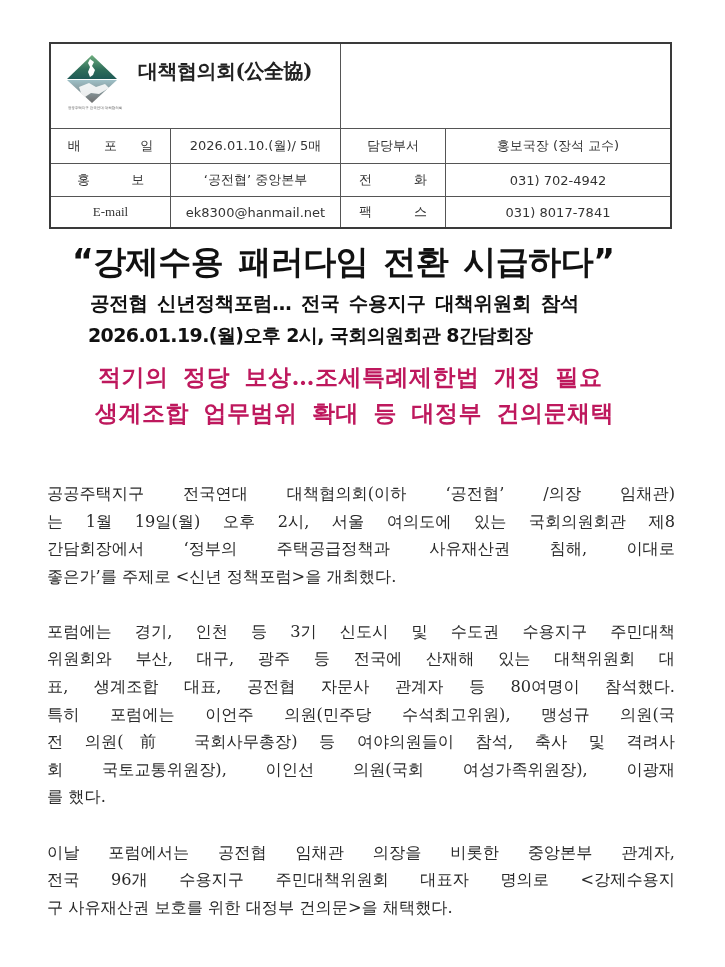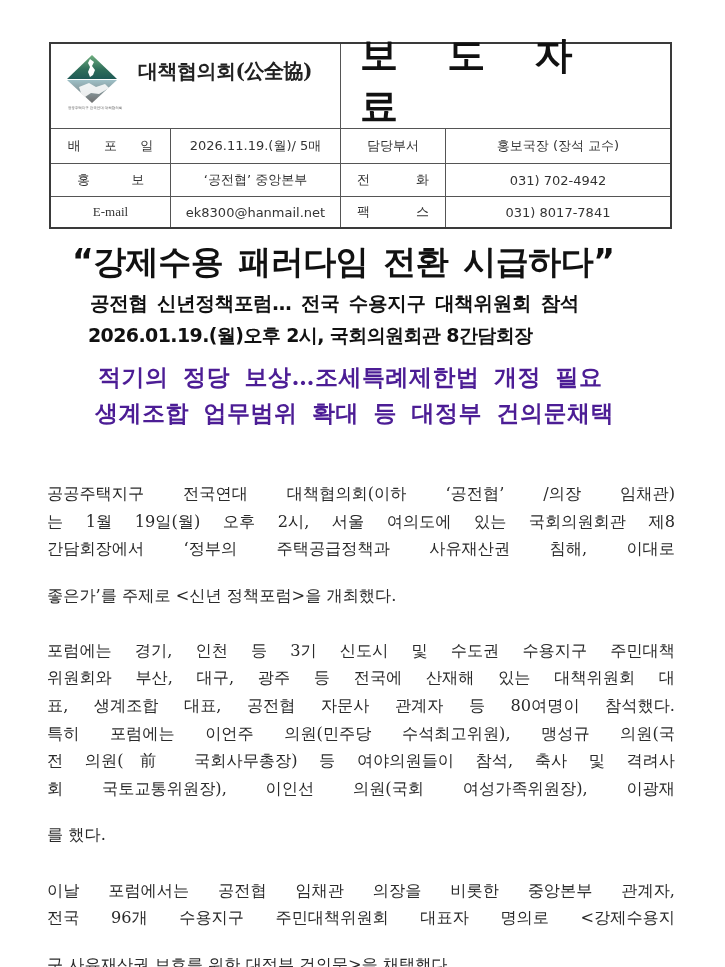--- a/index.html
+++ b/index.html
@@ -63,21 +63,21 @@
     }
     .info-row.r1 { top: 85px; border-bottom: 1.5px solid #555; height: 35px; }
     .info-row.r2 { top: 120px; border-bottom: 1.5px solid #555; }
     .info-row.r3 { top: 153px; height: 30px; }
     .info-row > div {
       display: flex; align-items: center; justify-content: center;
       height: 100%;
     }
     .c1 { width: 120px; border-right: 1.5px solid #555; font-family: Liberation Serif, serif; }
     .c2 { width: 170px; border-right: 1.5px solid #555; }
-    .c3 { width: 105px; border-right: 1.5px solid #555; font-family: Liberation Mono, monospace; }
+    .c3 { width: 105px; border-right: 1.5px solid #555; }
     .c4 { flex: 1; }
     .spaced-3 { letter-spacing: 10px; padding-left: 10px; }
     .spaced-wide { word-spacing: 38px; }
 
     
     .headline {
       position: absolute; left: 72px; top: 240px;
       font-family: "DejaVu Sans", "Liberation Sans", sans-serif;
       font-weight: bold; font-size: 33px; color: #111;
       letter-spacing: -0.5px; word-spacing: 4px;
@@ -89,36 +89,36 @@
       word-spacing: 3px; white-space: nowrap; letter-spacing: -0.3px;
     }
     .sub2 {
       position: absolute; left: 88px; top: 323px;
       font-weight: bold; font-size: 19px; color: #111;
       white-space: nowrap; letter-spacing: -0.6px;
     }
     .sub3, .sub4 {
       position: absolute; left: 98px;
       font-family: "DejaVu Serif", "Liberation Serif", serif;
-      font-weight: bold; font-size: 23px; color: #4c1d95;
+      font-weight: bold; font-size: 23px; color: #be185d;
       white-space: nowrap; word-spacing: 6px; letter-spacing: 0.5px;
     }
     .sub3 { top: 362px; }
     .sub4 { top: 398px; left: 95px; }
 
     
     .body {
       position: absolute; left: 47px; top: 480px; width: 628px;
       font-family: "DejaVu Serif", "Liberation Serif", serif;
       font-size: 16.2px; line-height: 27.6px; color: #2a2a2a;
       text-align: justify; text-align-last: left;
     }
     .body p { margin-bottom: 27.5px; }
     .body p .ln { display: block; text-align: justify; text-align-last: justify; white-space: nowrap; }
-    .body p .ln.last { text-align-last: left; margin-top: 19px; }
+    .body p .ln.last { text-align-last: left; }
   </style>
 </head>
 <body>
 
 <div class="page">
 
   <div class="hdr-table">
     <div class="hdr-top">
       <div class="org-cell">
         <div class="logo">
@@ -138,28 +138,25 @@
             <polygon points="4,27 54,27 29,50" fill="url(#gBot)"></polygon>
             <path d="M27,6 L31,9 L29,13 L32,17 L30,22 L27,24 L25,19 L27,14 L25,10 Z" fill="#ffffff"></path>
             <path d="M16,34 L26,30 L33,34 L42,31 L46,35 L36,41 L28,40 L22,44 L18,40 Z" fill="#ffffff" opacity="0.85"></path>
           </svg>
           <div class="logo-caption">공공주택지구 전국연대 대책협의회</div>
         </div>
         <div class="org-name">
           <span class="l2">대책협의회(公全協)</span>
         </div>
       </div>
-      <div class="title-cell">
-        <div class="press-title">보 도 자 료</div>
-      </div>
     </div>
 
     <div class="info-row r1">
       <div class="c1 spaced-3">배 포 일</div>
-      <div class="c2">2026.11.19.(월)/ 5매</div>
+      <div class="c2">2026.01.10.(월)/ 5매</div>
       <div class="c3">담당부서</div>
       <div class="c4">홍보국장 (장석 교수)</div>
     </div>
     <div class="info-row r2">
       <div class="c1 spaced-wide">홍 보</div>
       <div class="c2">‘공전협’ 중앙본부</div>
       <div class="c3 spaced-wide">전 화</div>
       <div class="c4">031) 702-4942</div>
     </div>
     <div class="info-row r3">

